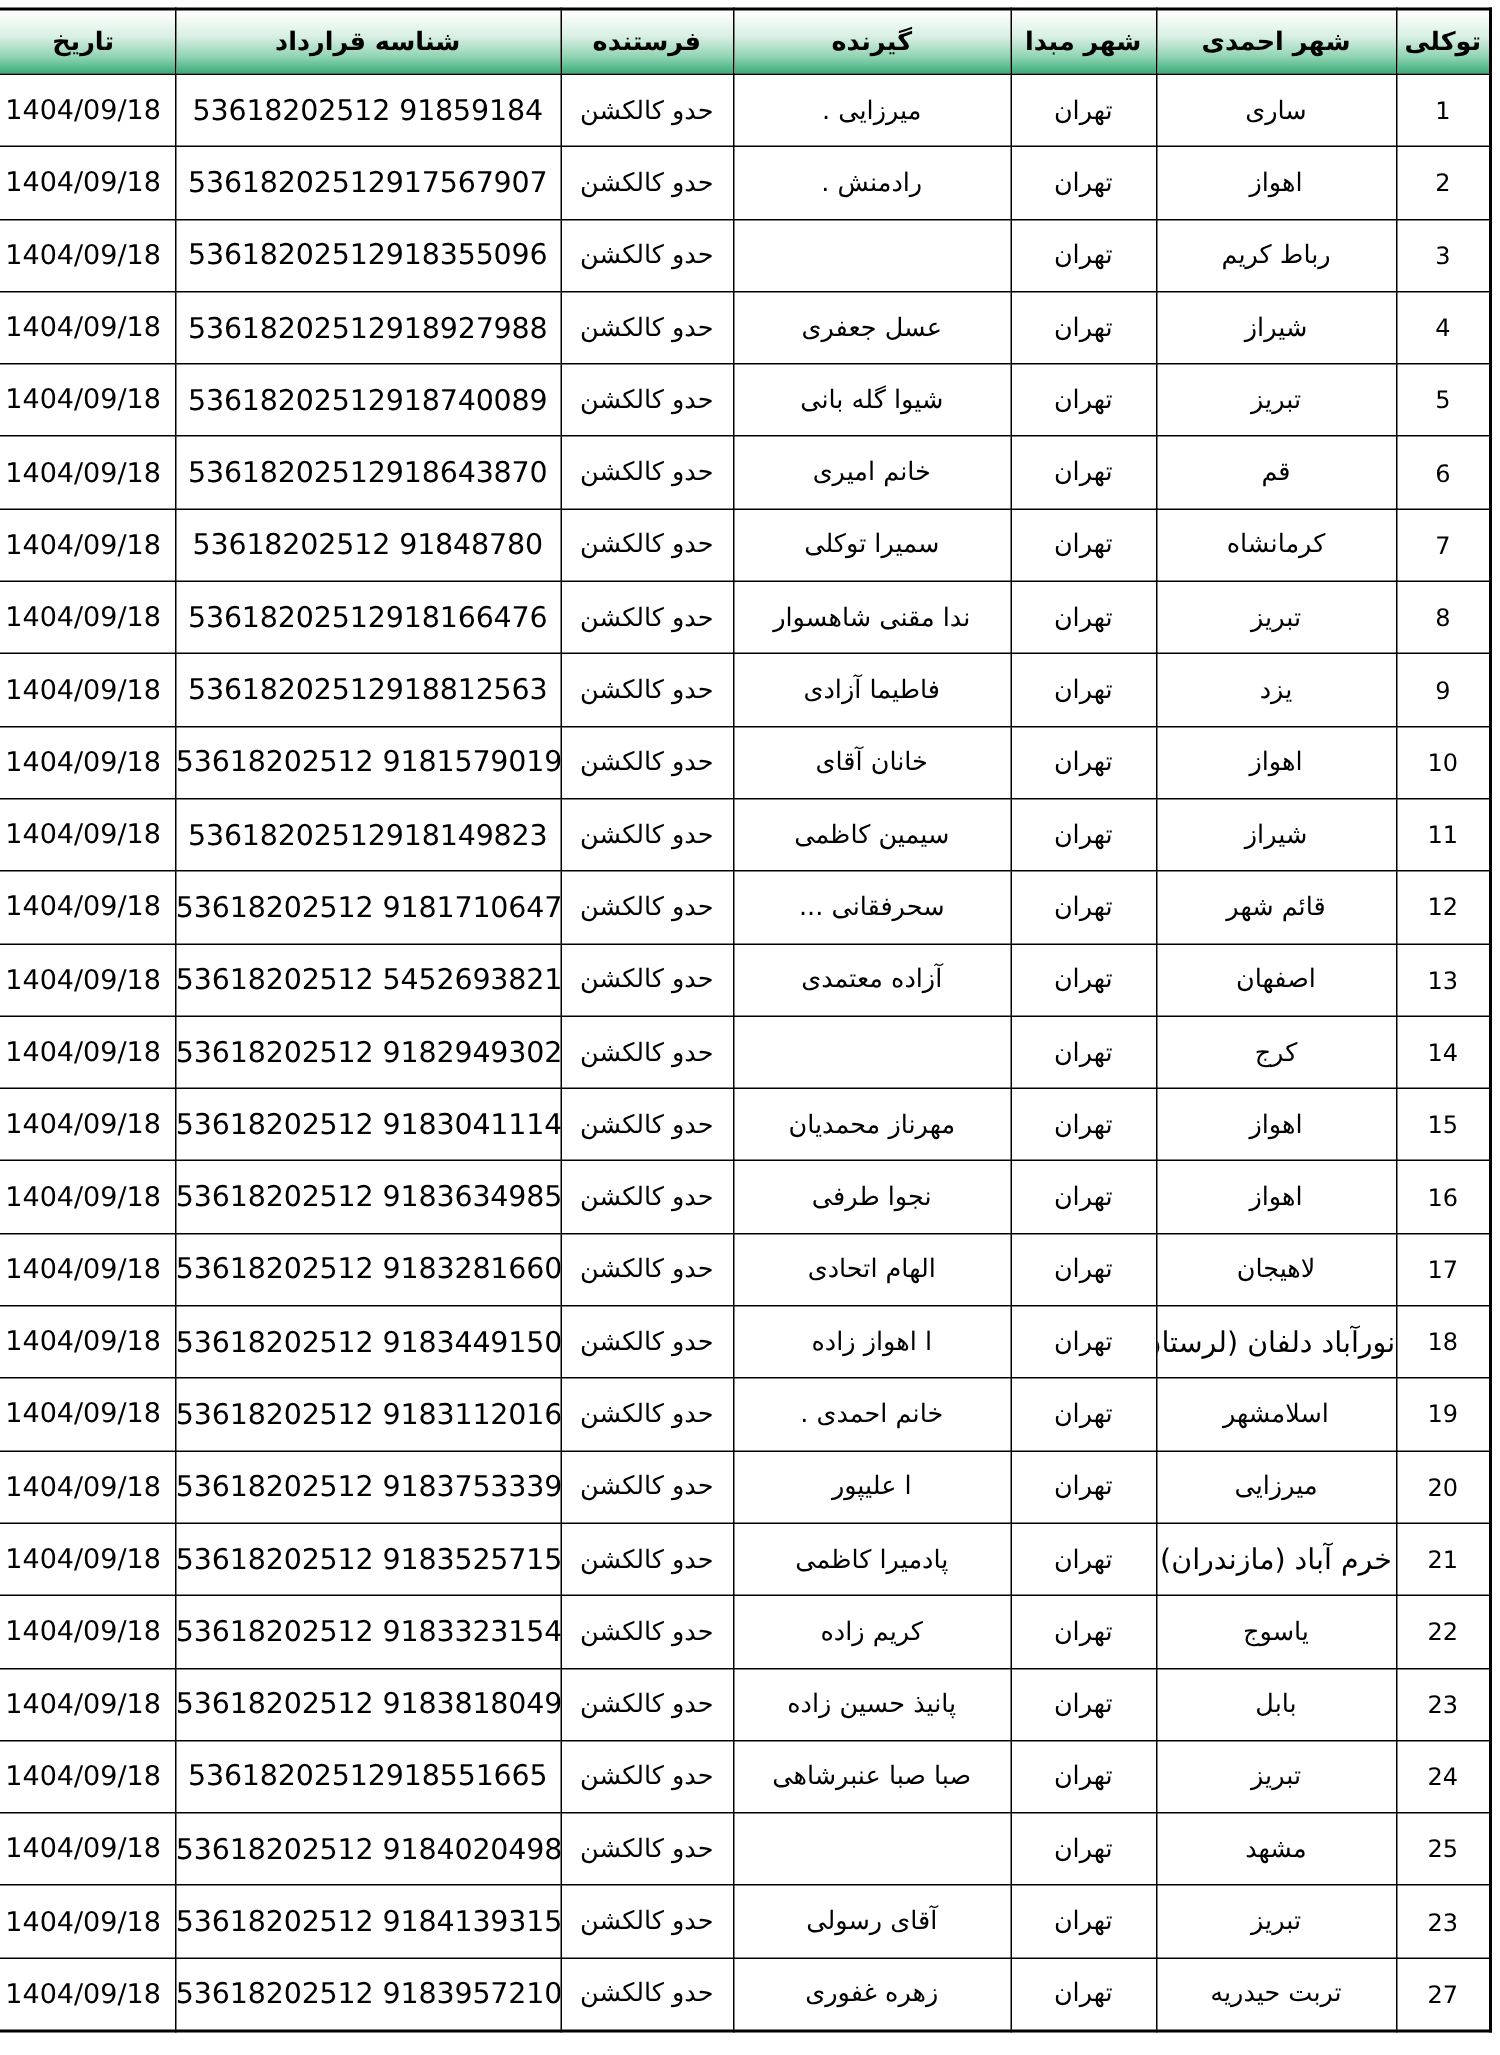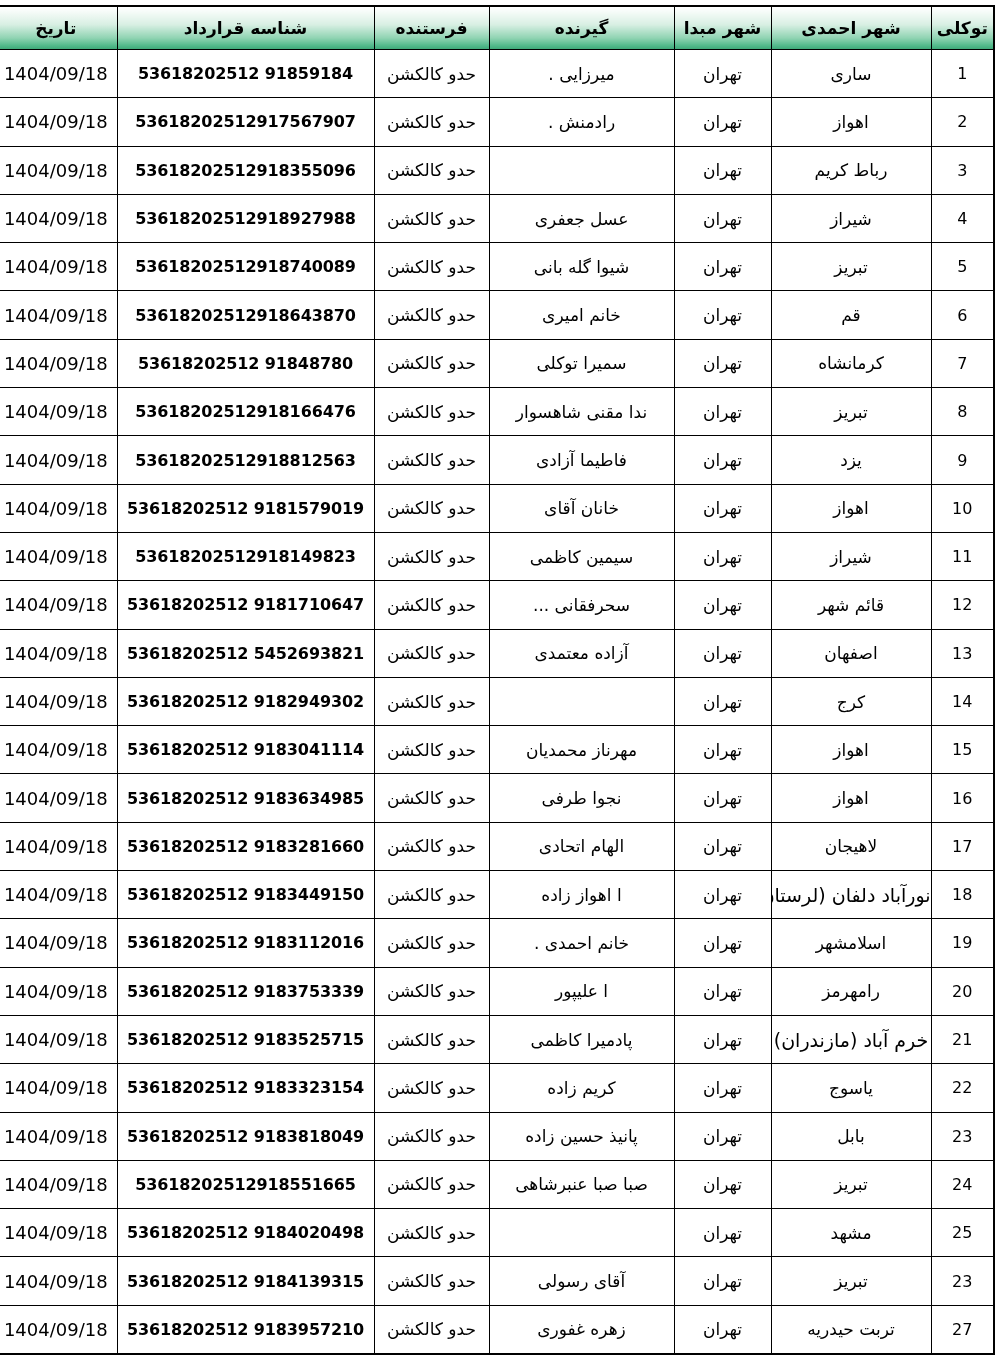--- a/index.html
+++ b/index.html
@@ -67,24 +67,23 @@
     font-size: 16px;
   }
   td.cell-dest, td.cell-origin, td.cell-receiver, td.cell-sender {
     font-size: 17px;
   }
   td.cell-dest.long {
     font-size: 19px;
     margin-left: 36px;
   }
   td.cell-contract {
-    font-size: 16px;
+    font-size: 19px;
     direction: ltr;
     letter-spacing: -0.1px;
-    font-weight: bold;
   }
   td.cell-date {
     font-size: 18px;
     direction: ltr;
   }
   td.empty-cell { }
 </style>
 </head>
 <body>
 
@@ -277,21 +276,21 @@
           <td class="cell-radif">19</td>
           <td class="cell-dest">اسلامشهر</td>
           <td class="cell-origin">تهران</td>
           <td class="cell-receiver">خانم احمدی .</td>
           <td class="cell-sender">حدو کالکشن</td>
           <td class="cell-contract">53618202512 9183112016</td>
           <td class="cell-date">1404/09/18</td>
         </tr>
         <tr>
           <td class="cell-radif">20</td>
-          <td class="cell-dest">رامهرمز</td>
+          <td class="cell-dest">میرزایی</td>
           <td class="cell-origin">تهران</td>
           <td class="cell-receiver">ا علیپور</td>
           <td class="cell-sender">حدو کالکشن</td>
           <td class="cell-contract">53618202512 9183753339</td>
           <td class="cell-date">1404/09/18</td>
         </tr>
         <tr>
           <td class="cell-radif">21</td>
           <td class="cell-dest long">خرم آباد (مازندران)</td>
           <td class="cell-origin">تهران</td>

